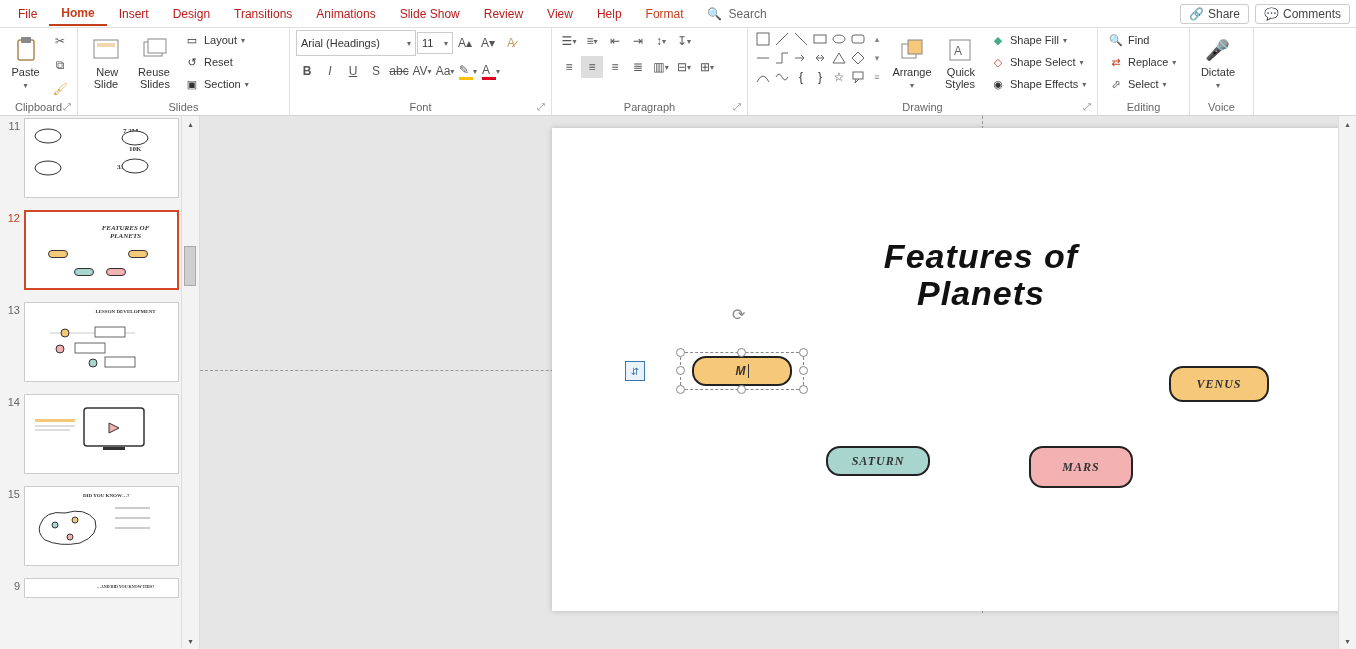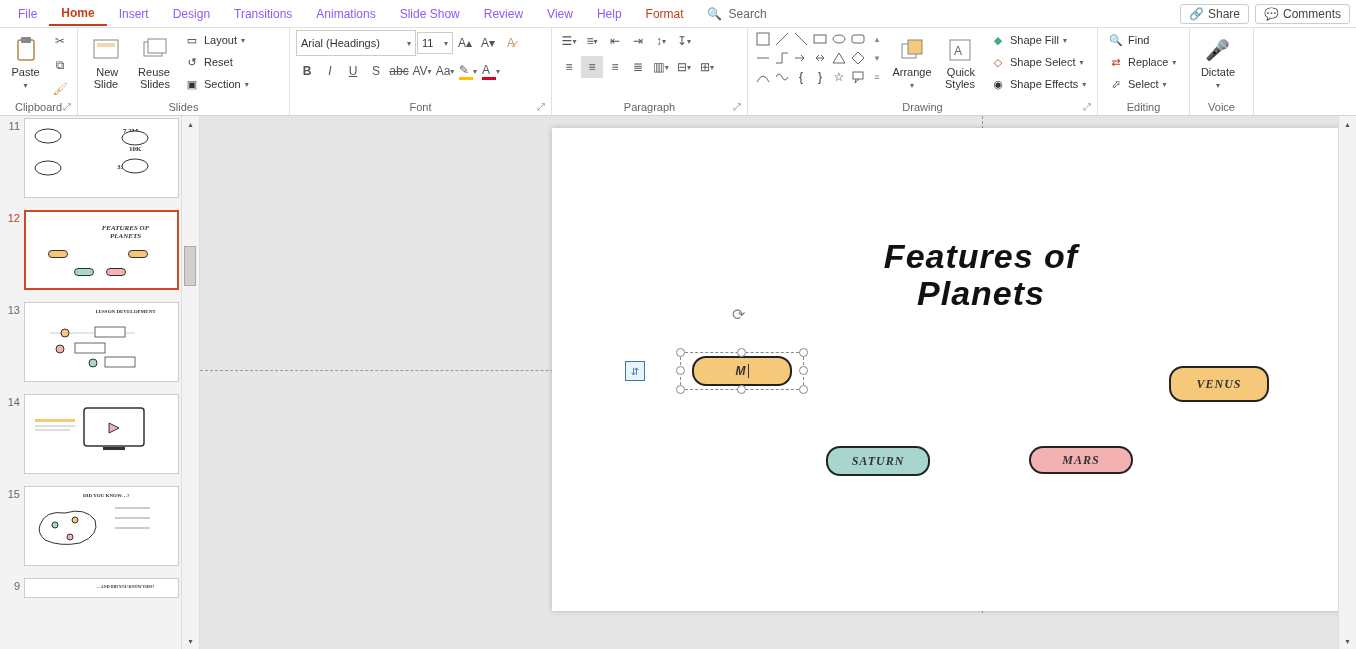--- a/index.html
+++ b/index.html
@@ -1,20 +1,20 @@
 <!DOCTYPE html>
 <html><head>
 <meta charset="utf-8">
 <style>
 * { box-sizing: border-box; margin: 0; padding: 0; font-family: "Segoe UI", Arial, sans-serif; }
 body { width: 1356px; height: 649px; background: #fff; overflow: hidden; font-size: 12px; color: #333; }
 
 
 .menubar { display: flex; align-items: center; height: 28px; padding: 0 6px; border-bottom: 1px solid #e1e1e1; }
-.menubar .tab { padding: 4px 12px; cursor: pointer; color: #8b5cf6; }
+.menubar .tab { padding: 4px 12px; cursor: pointer; color: #b91c1c; }
 .menubar .tab.active { color: #c43e1c; border-bottom: 2px solid #c43e1c; font-weight: 600; }
 .menubar .tab.format { color: #c43e1c; }
 .menubar .spacer { flex: 1; }
 .menubar .search { display: flex; align-items: center; gap: 6px; color: #666; padding: 0 12px; }
 .menubar .right-btn { display: flex; align-items: center; gap: 4px; border: 1px solid #ccc; border-radius: 3px; padding: 2px 8px; margin-left: 6px; color: #444; }
 
 
 .ribbon { display: flex; height: 88px; border-bottom: 1px solid #d4d4d4; background: #fff; }
 .group { border-right: 1px solid #e1e1e1; padding: 2px 6px 0 6px; display: flex; flex-direction: column; justify-content: space-between; }
 .group-body { display: flex; align-items: flex-start; gap: 4px; }
@@ -559,21 +559,21 @@
       <div class="slide">
         <div class="title">
           <div>Features of</div>
           <div>Planets</div>
         </div>
 
         <div class="pill orange" style="left:617px;top:238px;width:100px;height:36px">VENUS</div>
 
         <div class="pill teal" style="left:274px;top:318px;width:104px;height:30px">SATURN</div>
 
-        <div class="pill pink" style="left:477px;top:318px;width:104px;height:28px">MARS</div>
+        <div class="pill pink" style="left:477px;top:318px;width:104px;height:42px">MARS</div>
 
         <div class="pill orange" style="left:140px;top:228px;width:100px;height:30px;border-style:solid">
           <span>M</span>
             <span style="border-left:1px solid #333;height:14px;display:inline-block;margin-left:1px"></span>
         </div>
 
         <div class="sel-box" style="left:128px;top:224px;width:124px;height:38px">
           <div class="handle" style="left:-5px;top:-5px"></div>
           <div class="handle" style="left:50%;margin-left:-5px;top:-5px"></div>
           <div class="handle" style="right:-5px;top:-5px"></div>

